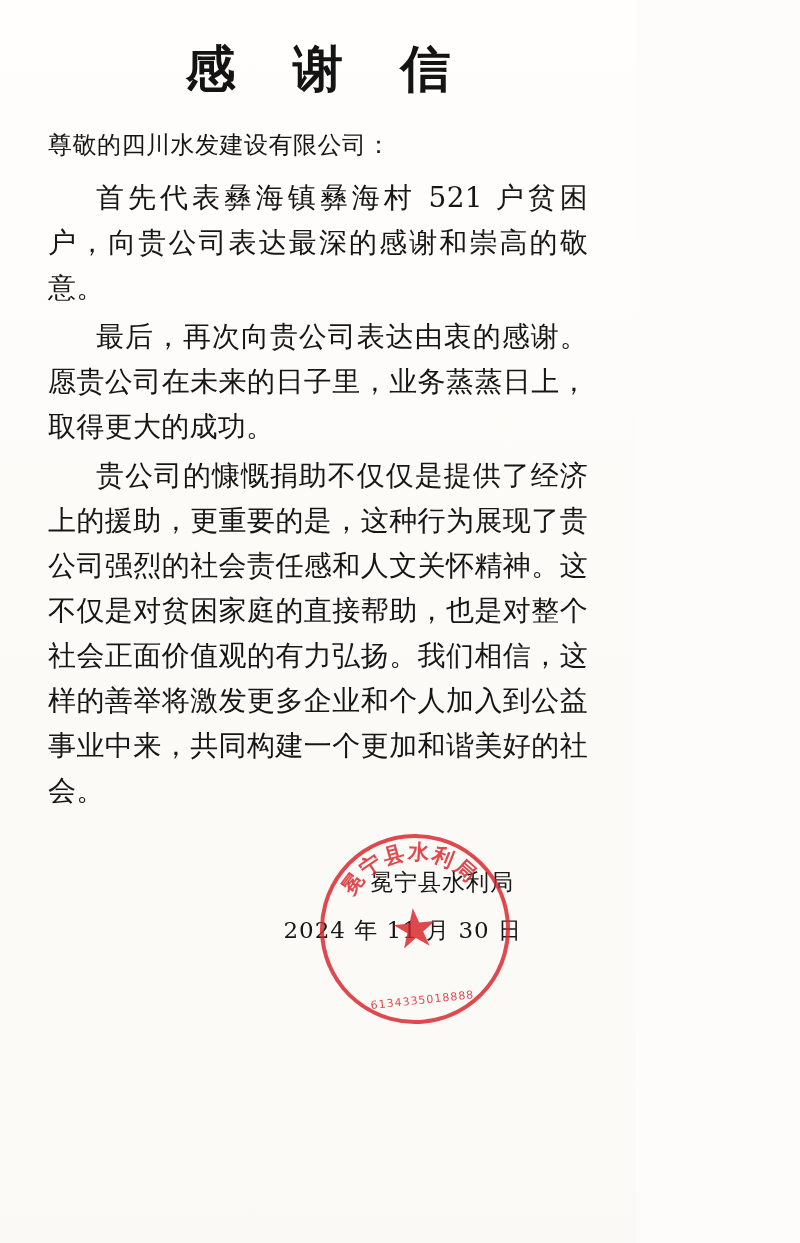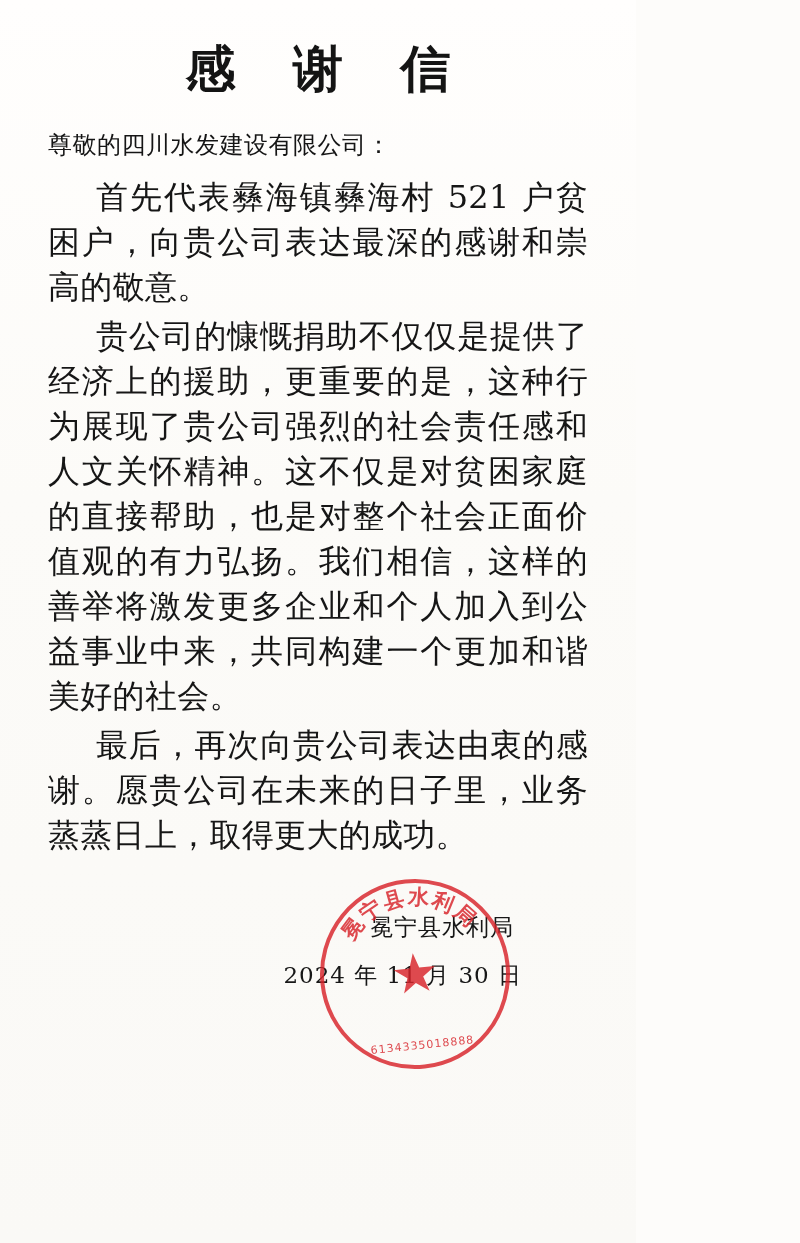--- a/index.html
+++ b/index.html
@@ -35,21 +35,21 @@
     color: #141414;
   }
   .salutation {
     font-size: 24px;
     font-weight: normal;
     margin: 0 0 14px 0;
     letter-spacing: 0.5px;
     color: #151515;
   }
   .para {
-    font-size: 32px;
+    font-size: 28px;
     line-height: 45px;
     text-align: justify;
     text-justify: inter-ideograph;
     text-indent: 48px;
     margin: 0 0 4px 0;
     color: #161616;
     letter-spacing: 0.3px;
   }
   .signature-block {
     position: relative;
@@ -134,22 +134,22 @@
 </head>
 <body>
 
 <div class="page">
 
   <div class="doc-title">感 谢 信</div>
 
   <div class="salutation">尊敬的四川水发建设有限公司：</div>
 
   <p class="para">首先代表彝海镇彝海村 521 户贫困户，向贵公司表达最深的感谢和崇高的敬意。</p>
+  <p class="para">最后，再次向贵公司表达由衷的感谢。愿贵公司在未来的日子里，业务蒸蒸日上，取得更大的成功。</p>
   <p class="para">贵公司的慷慨捐助不仅仅是提供了经济上的援助，更重要的是，这种行为展现了贵公司强烈的社会责任感和人文关怀精神。这不仅是对贫困家庭的直接帮助，也是对整个社会正面价值观的有力弘扬。我们相信，这样的善举将激发更多企业和个人加入到公益事业中来，共同构建一个更加和谐美好的社会。</p>
-  <p class="para">最后，再次向贵公司表达由衷的感谢。愿贵公司在未来的日子里，业务蒸蒸日上，取得更大的成功。</p>
 
   <div class="signature-block">
     <div class="sign-name">冕宁县水利局</div>
     <div class="sign-date">2024 年 11 月 30 日</div>
 
     <div class="seal">
       <div class="seal-inner"></div>
       <svg class="seal-arc" viewBox="0 0 182 182">
         <defs>
           <path id="arcpath" d="M 21,91 A 70,70 0 0 1 161,91"></path>

